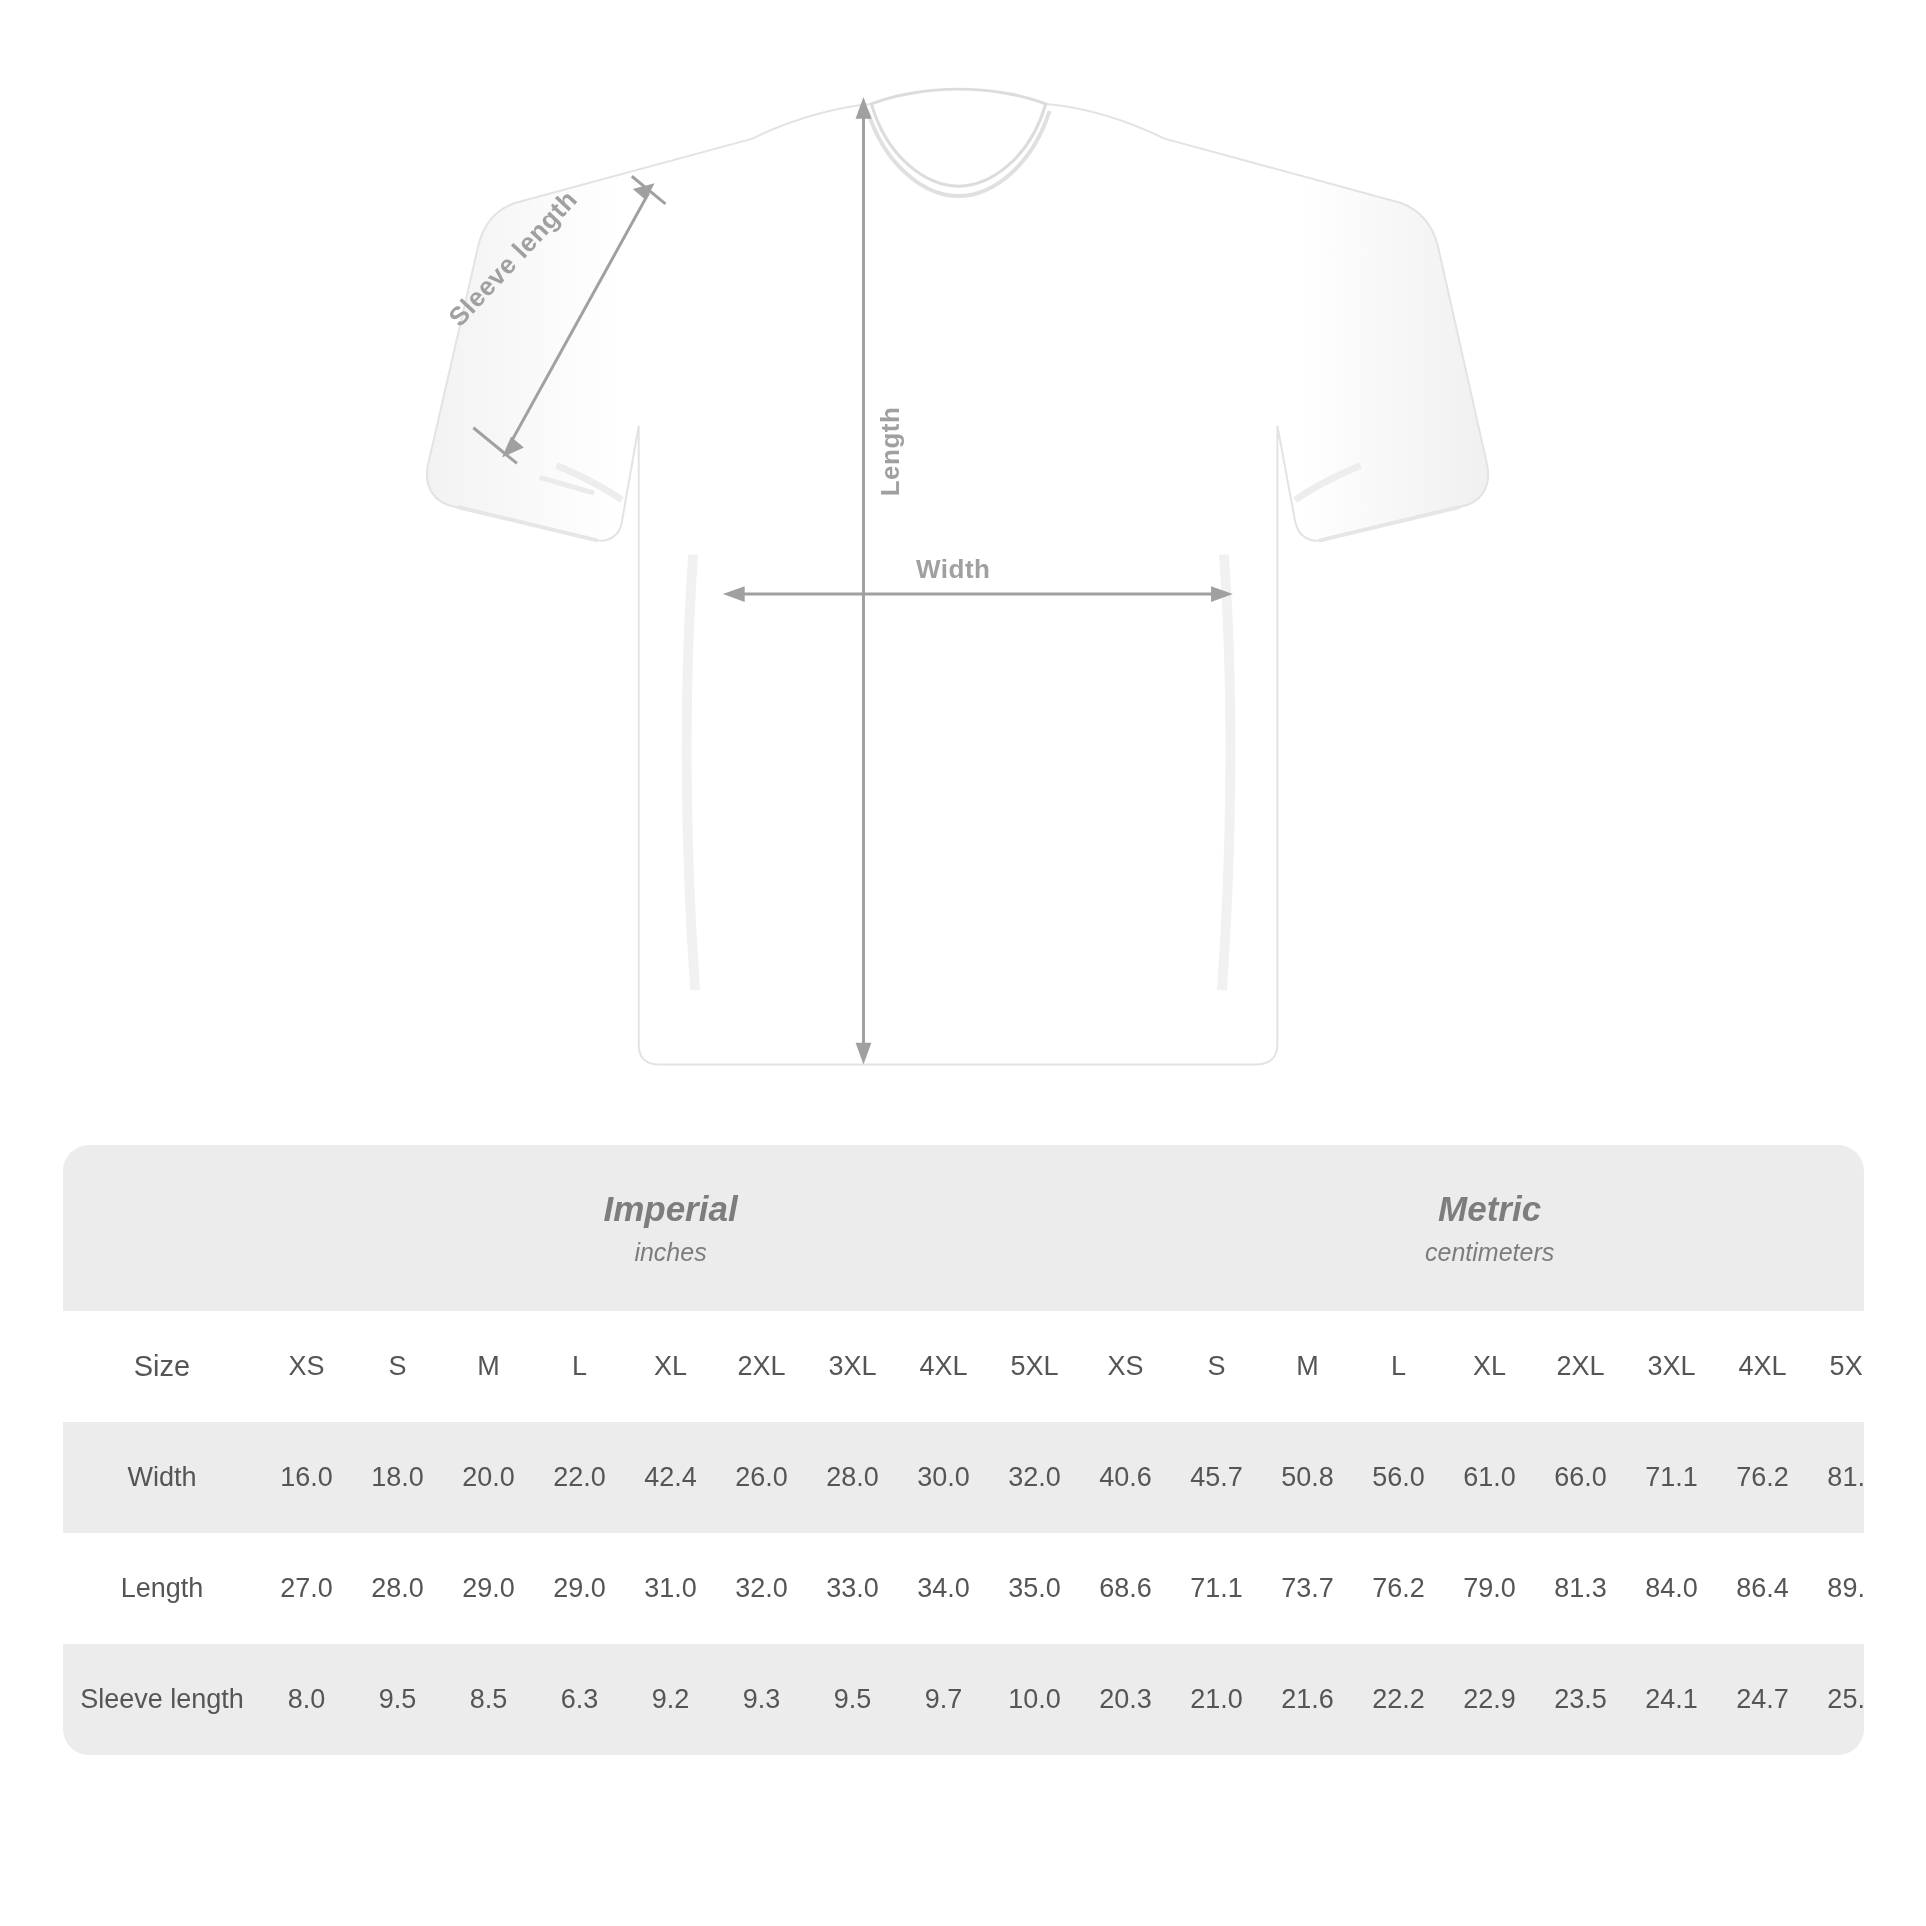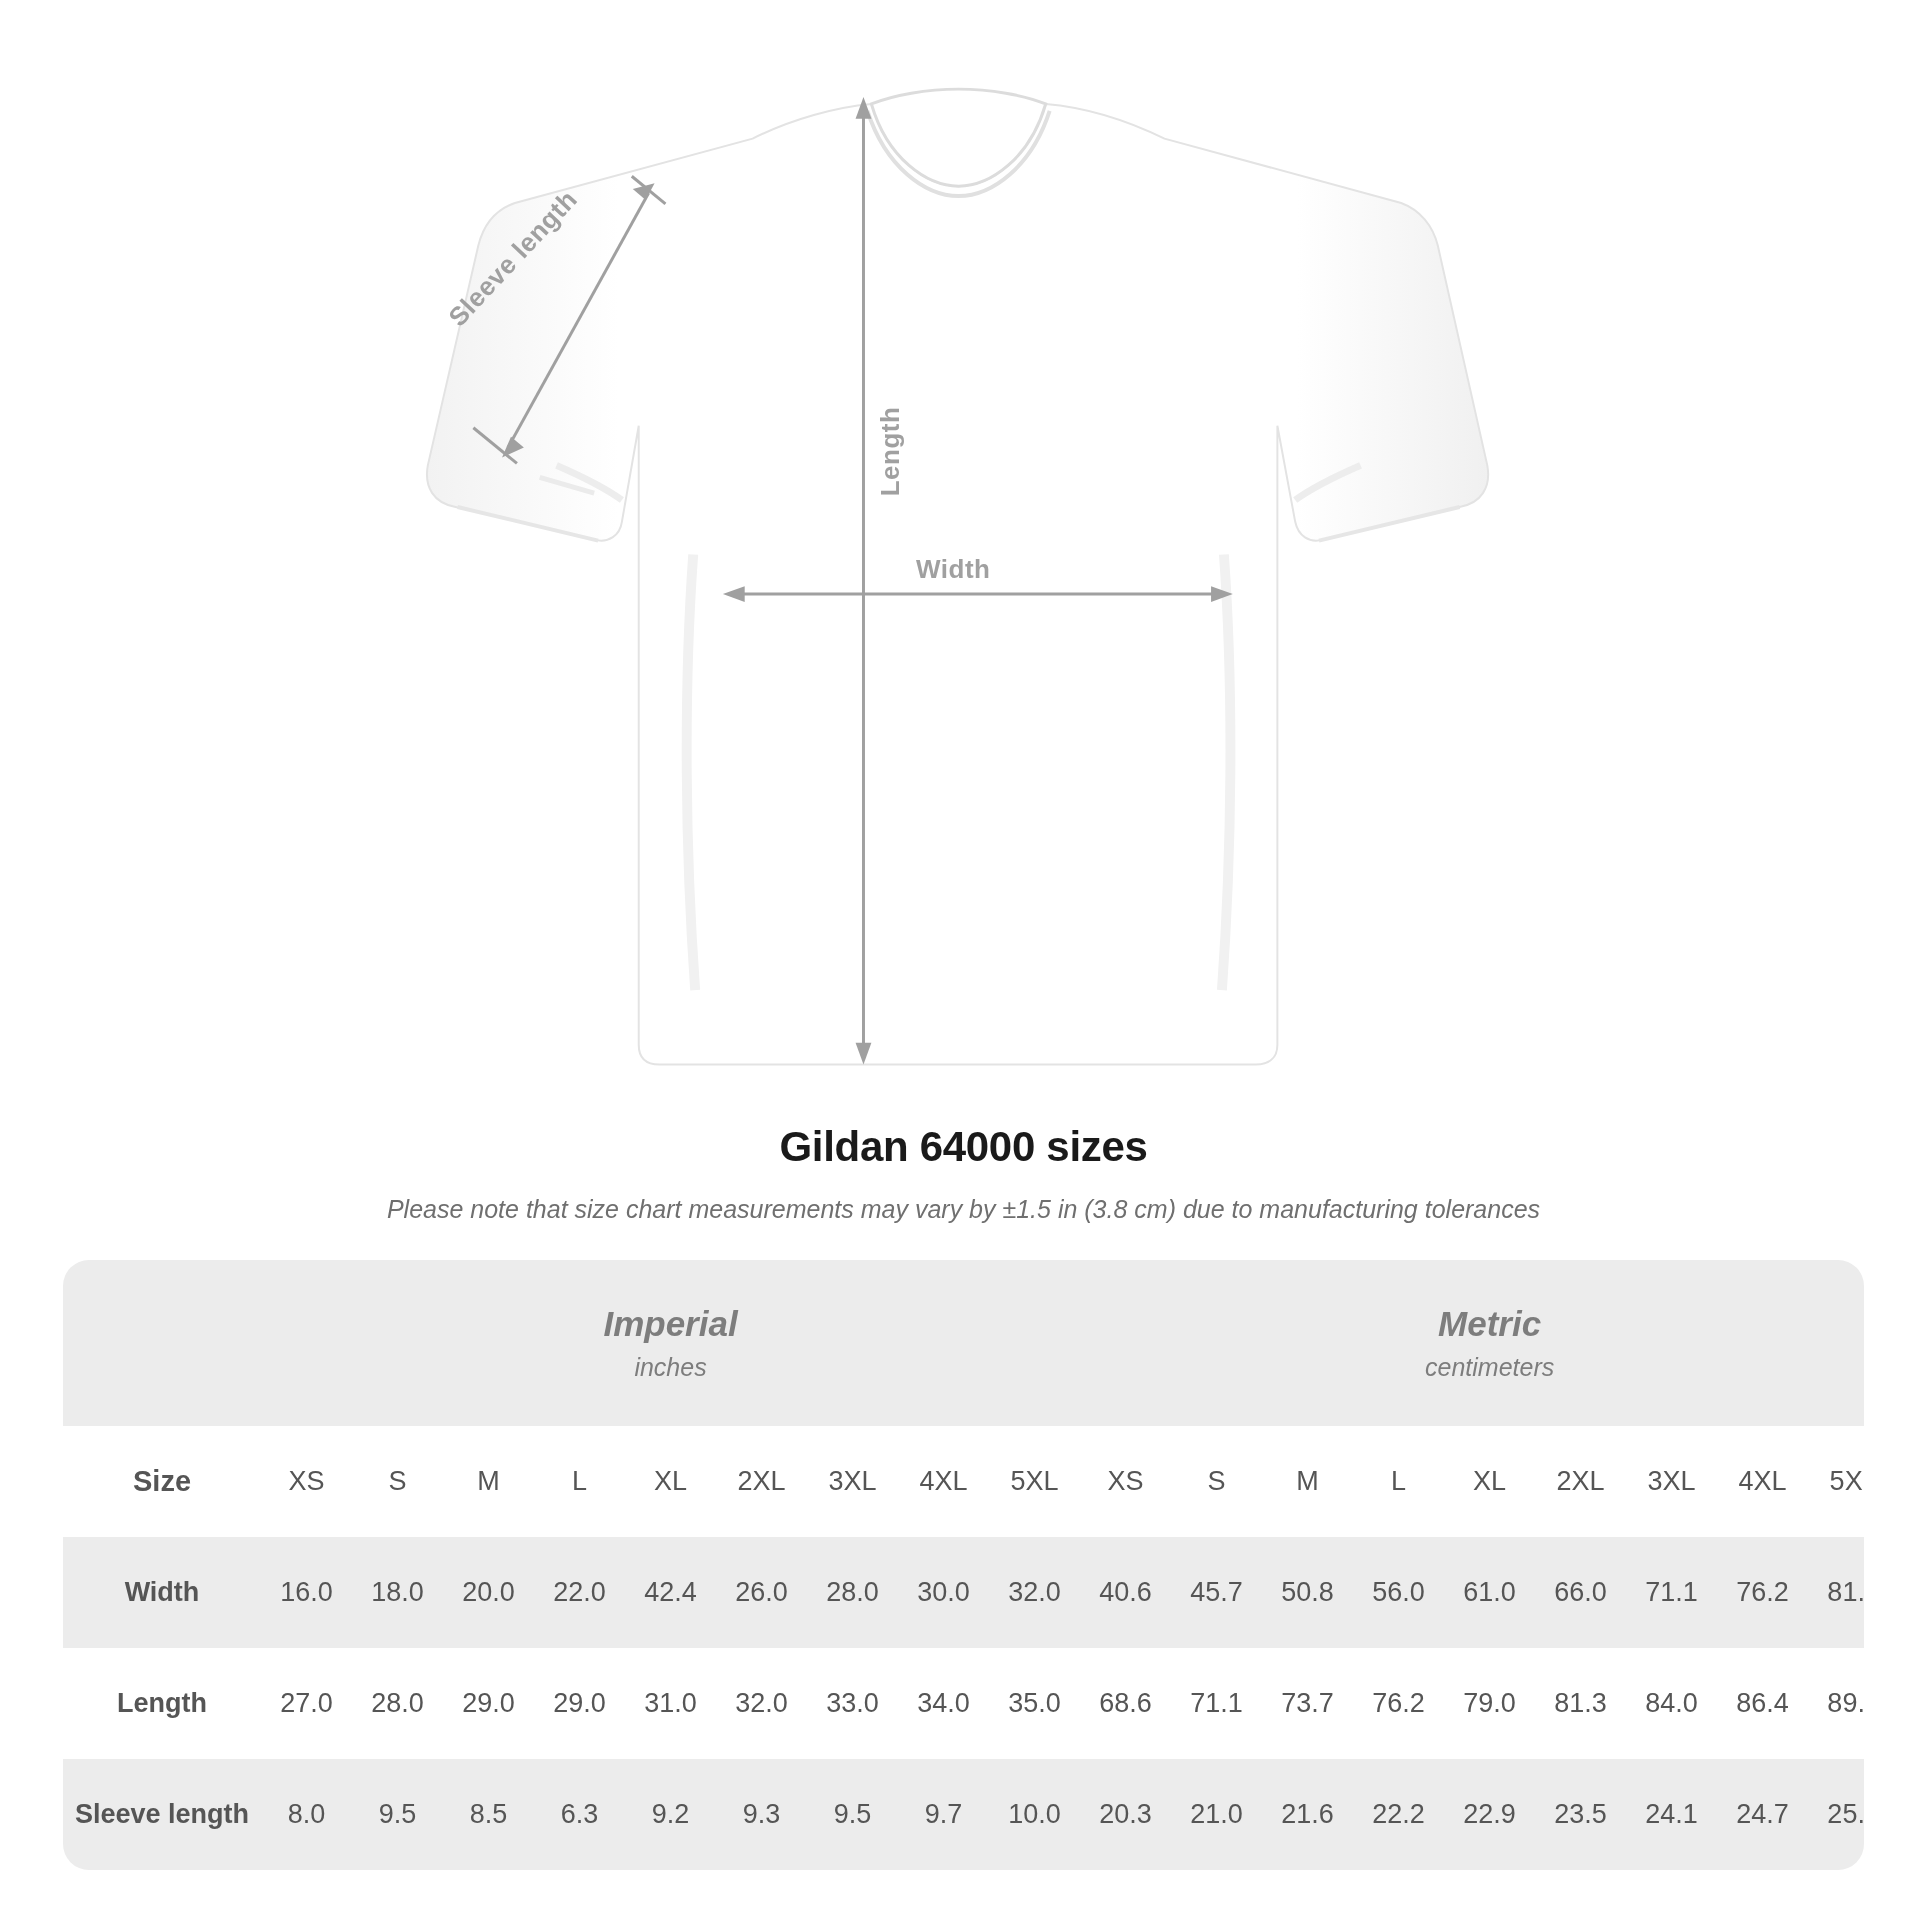--- a/index.html
+++ b/index.html
@@ -128,21 +128,21 @@
     font-size: 29px;
     color: #5a5a5a;
   }
   .data-row.shaded td {
     background: #ececec;
   }
   .data-row.plain td {
     background: #ffffff;
   }
   td.rowlabel {
-    font-weight: bold;
+    font-weight: normal;
     color: #4a4a4a;
     font-size: 29px;
   }
   .col-label { width: 198px; }
   .col-cell { width: 91px; }
 </style>
 </head>
 <body>
 
 <div class="page">
@@ -217,24 +217,20 @@
         <line x1="638" y1="178" x2="672" y2="206"></line>
         <line x1="478" y1="432" x2="522" y2="468"></line>
       </g>
     </svg>
 
     <div class="dim-label label-sleeve">Sleeve length</div>
     <div class="dim-label label-length">Length</div>
     <div class="dim-label label-width">Width</div>
   </div>
 
-  <div class="titles">
-    <h1 class="chart-title">Gildan 64000 sizes</h1>
-    <div class="chart-note">Please note that size chart measurements may vary by ±1.5 in (3.8 cm) due to manufacturing tolerances</div>
-  </div>
 
   <div class="table-wrap">
     <table class="size-table">
       <colgroup>
         <col class="col-label">
         <col class="col-cell">
           <col class="col-cell">
           <col class="col-cell">
           <col class="col-cell">
           <col class="col-cell">

